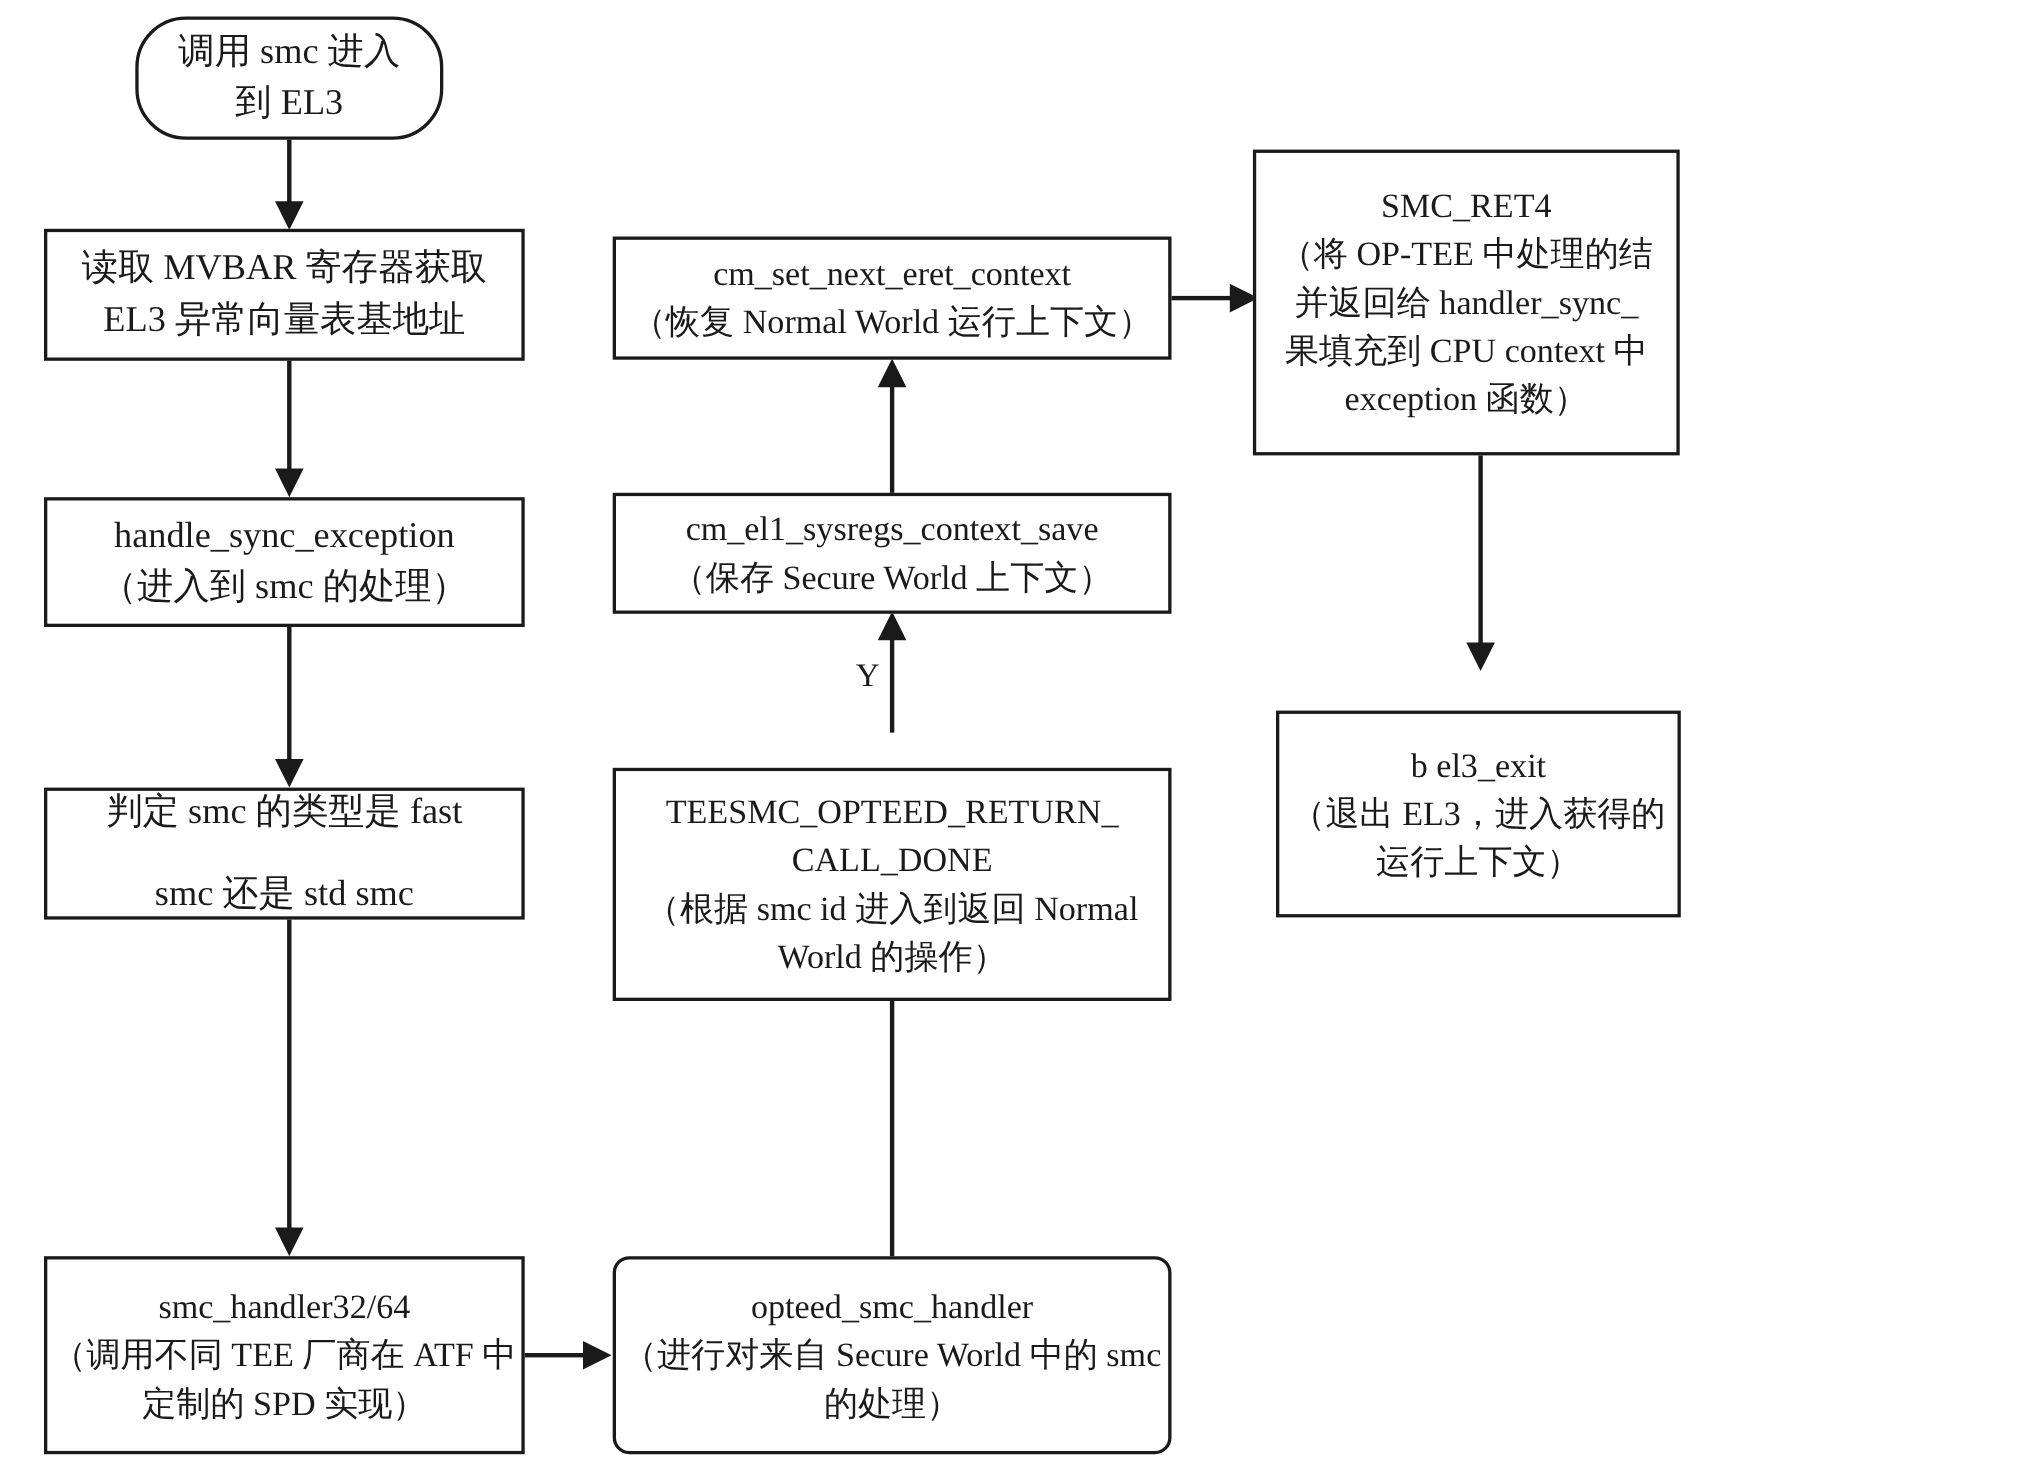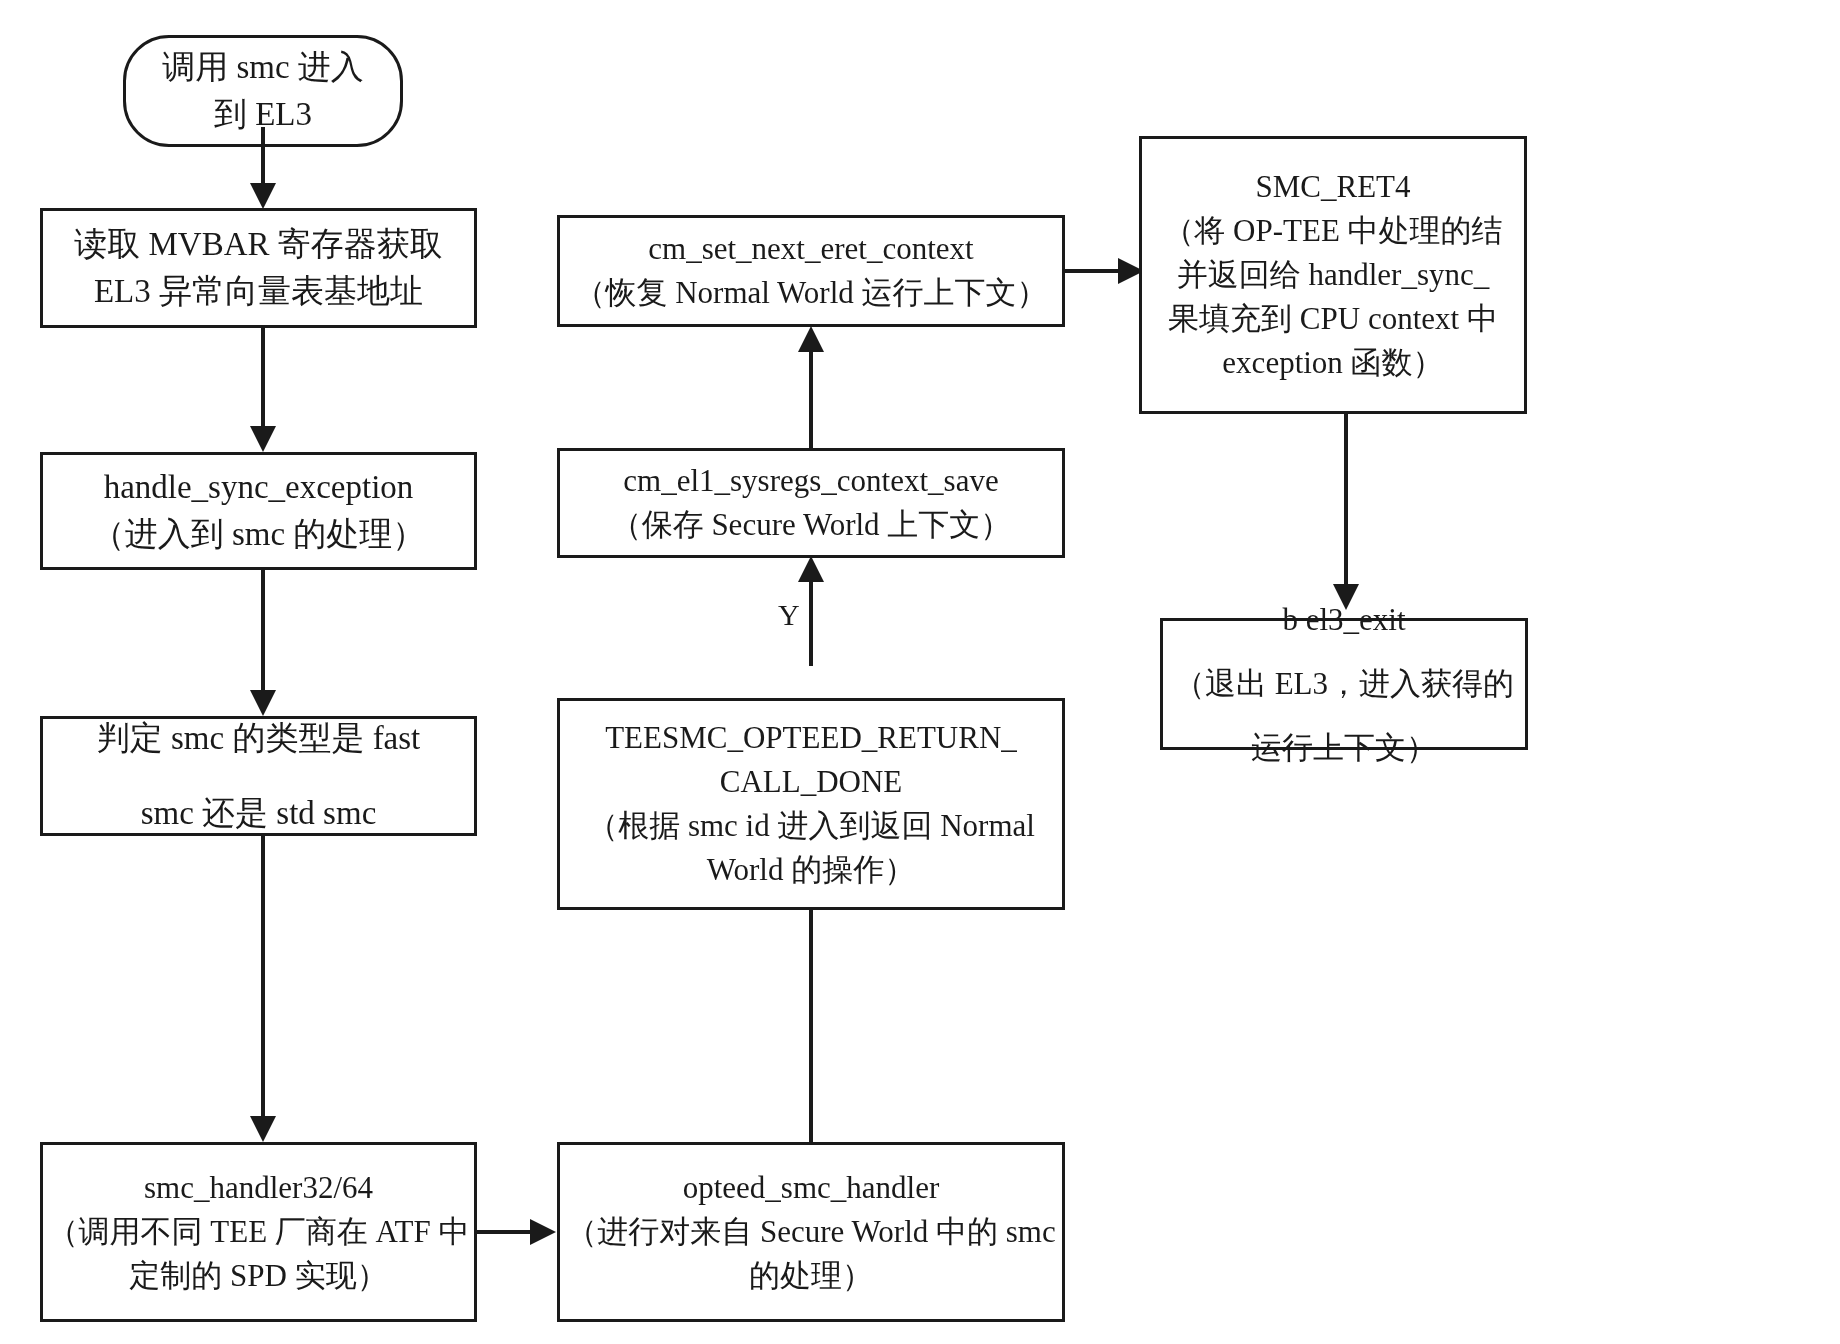--- a/index.html
+++ b/index.html
@@ -28,21 +28,20 @@
     text-align: center;
     line-height: 1.42;
     padding: 4px 10px;
   }
   .node .line {
     display: block;
     white-space: nowrap;
   }
   .terminator {
     border-radius: 46px;
-    margin-top: 20px;
   }
   .t31 { font-size: 31px; }
   .t33 { font-size: 33px; }
   .vline {
     position: absolute;
     width: 4px;
     background: #1a1a1a;
   }
   .hline {
     position: absolute;
@@ -117,21 +116,21 @@
 
   <div class="node t31" style="left:40px; top:1142px; width:437px; height:180px;">
     <span class="line">smc_handler32/64</span>
     <span class="line">（调用不同 TEE 厂商在 ATF 中</span>
     <span class="line">定制的 SPD 实现）</span>
   </div>
 
   <div class="hline" style="left:477px; top:1230px; width:55px; height:4px;"></div>
   <div class="arrow-right" style="left:530px; top:1219px;"></div>
 
-  <div class="node t31" style="left:557px; top:1142px; width:508px; height:180px;">
+  <div class="node t31" style="left:557px; top:1142px; width:508px; height:180px;border-radius:15px;">
     <span class="line">opteed_smc_handler</span>
     <span class="line">（进行对来自 Secure World 中的 smc</span>
     <span class="line">的处理）</span>
   </div>
 
   <div class="vline" style="left:809px; top:900px; width:4px; height:242px;"></div>
   <div class="arrow-up" style="left:798px; top:878px;"></div>
 
   <div class="node t31" style="left:557px; top:666px; width:508px; height:212px;margin-top:32px;">
     <span class="line">TEESMC_OPTEED_RETURN_</span>
@@ -164,19 +163,19 @@
     <span class="line">SMC_RET4</span>
     <span class="line">（将 OP-TEE 中处理的结</span>
     <span class="line">并返回给 handler_sync_</span>
     <span class="line">果填充到 CPU context 中</span>
     <span class="line">exception 函数）</span>
   </div>
 
   <div class="vline" style="left:1344px; top:414px; width:4px; height:172px;"></div>
   <div class="arrow-down" style="left:1333px; top:584px;"></div>
 
-  <div class="node t31" style="left:1160px; top:618px; width:368px; height:132px;gap:20px;">
+  <div class="node t31" style="left:1160px; top:646px; width:368px; height:188px;">
     <span class="line">b  el3_exit</span>
     <span class="line">（退出 EL3，进入获得的</span>
     <span class="line">运行上下文）</span>
   </div>
 
 </div>
 
 </body></html>

